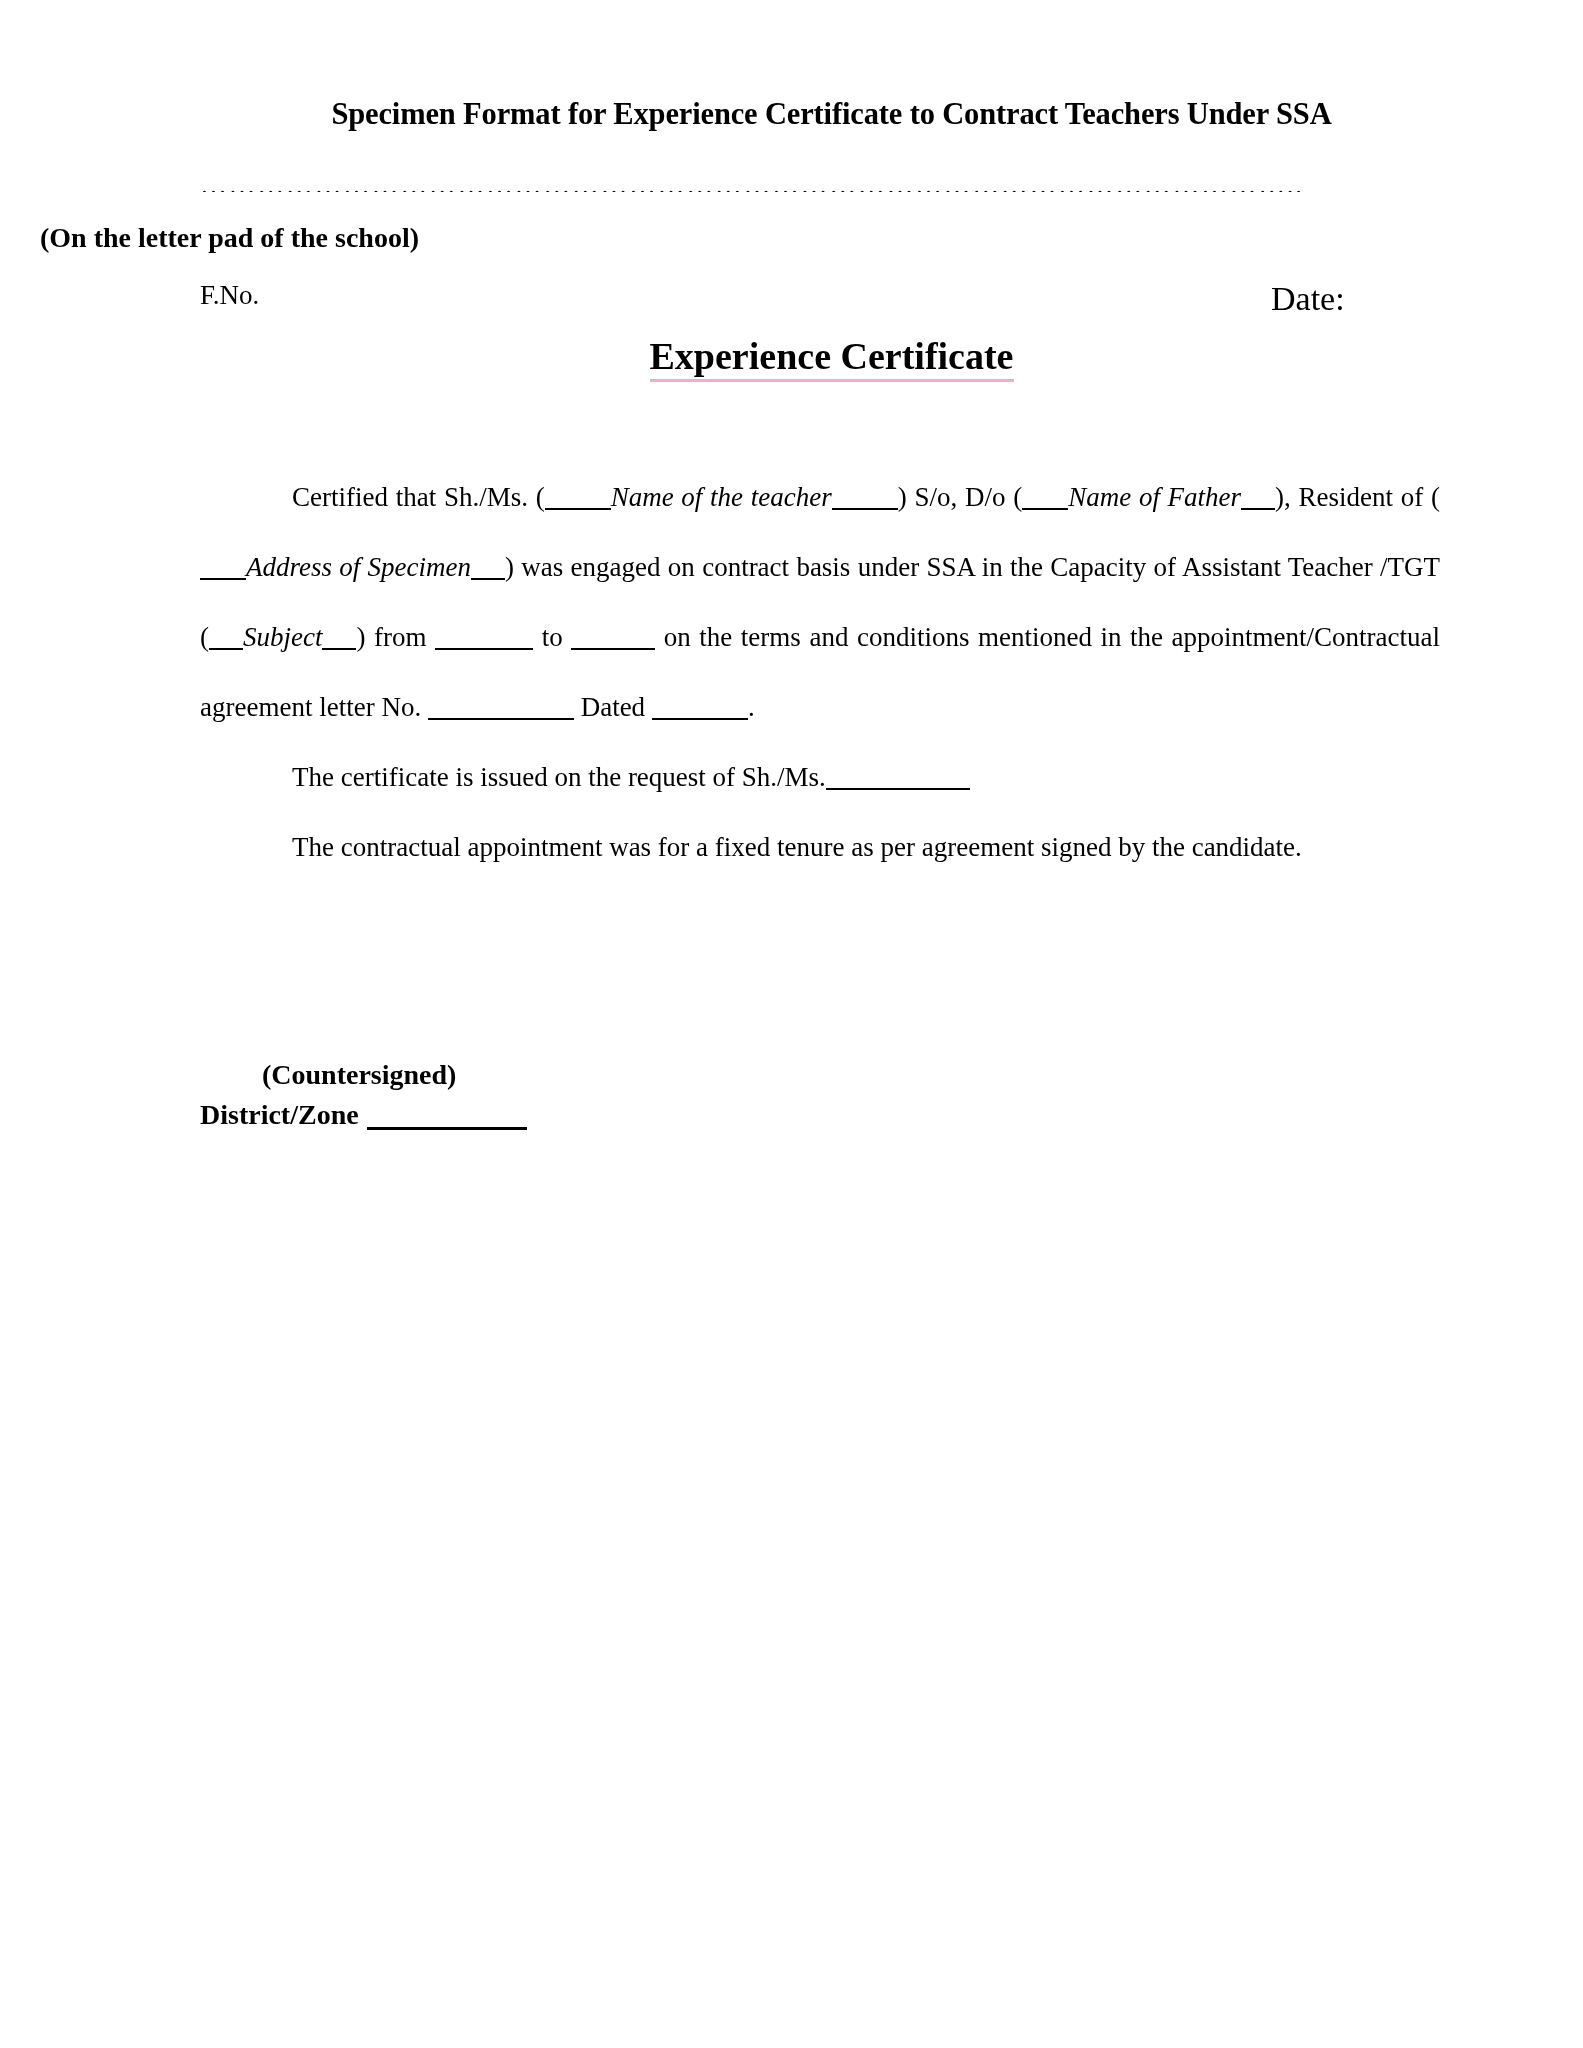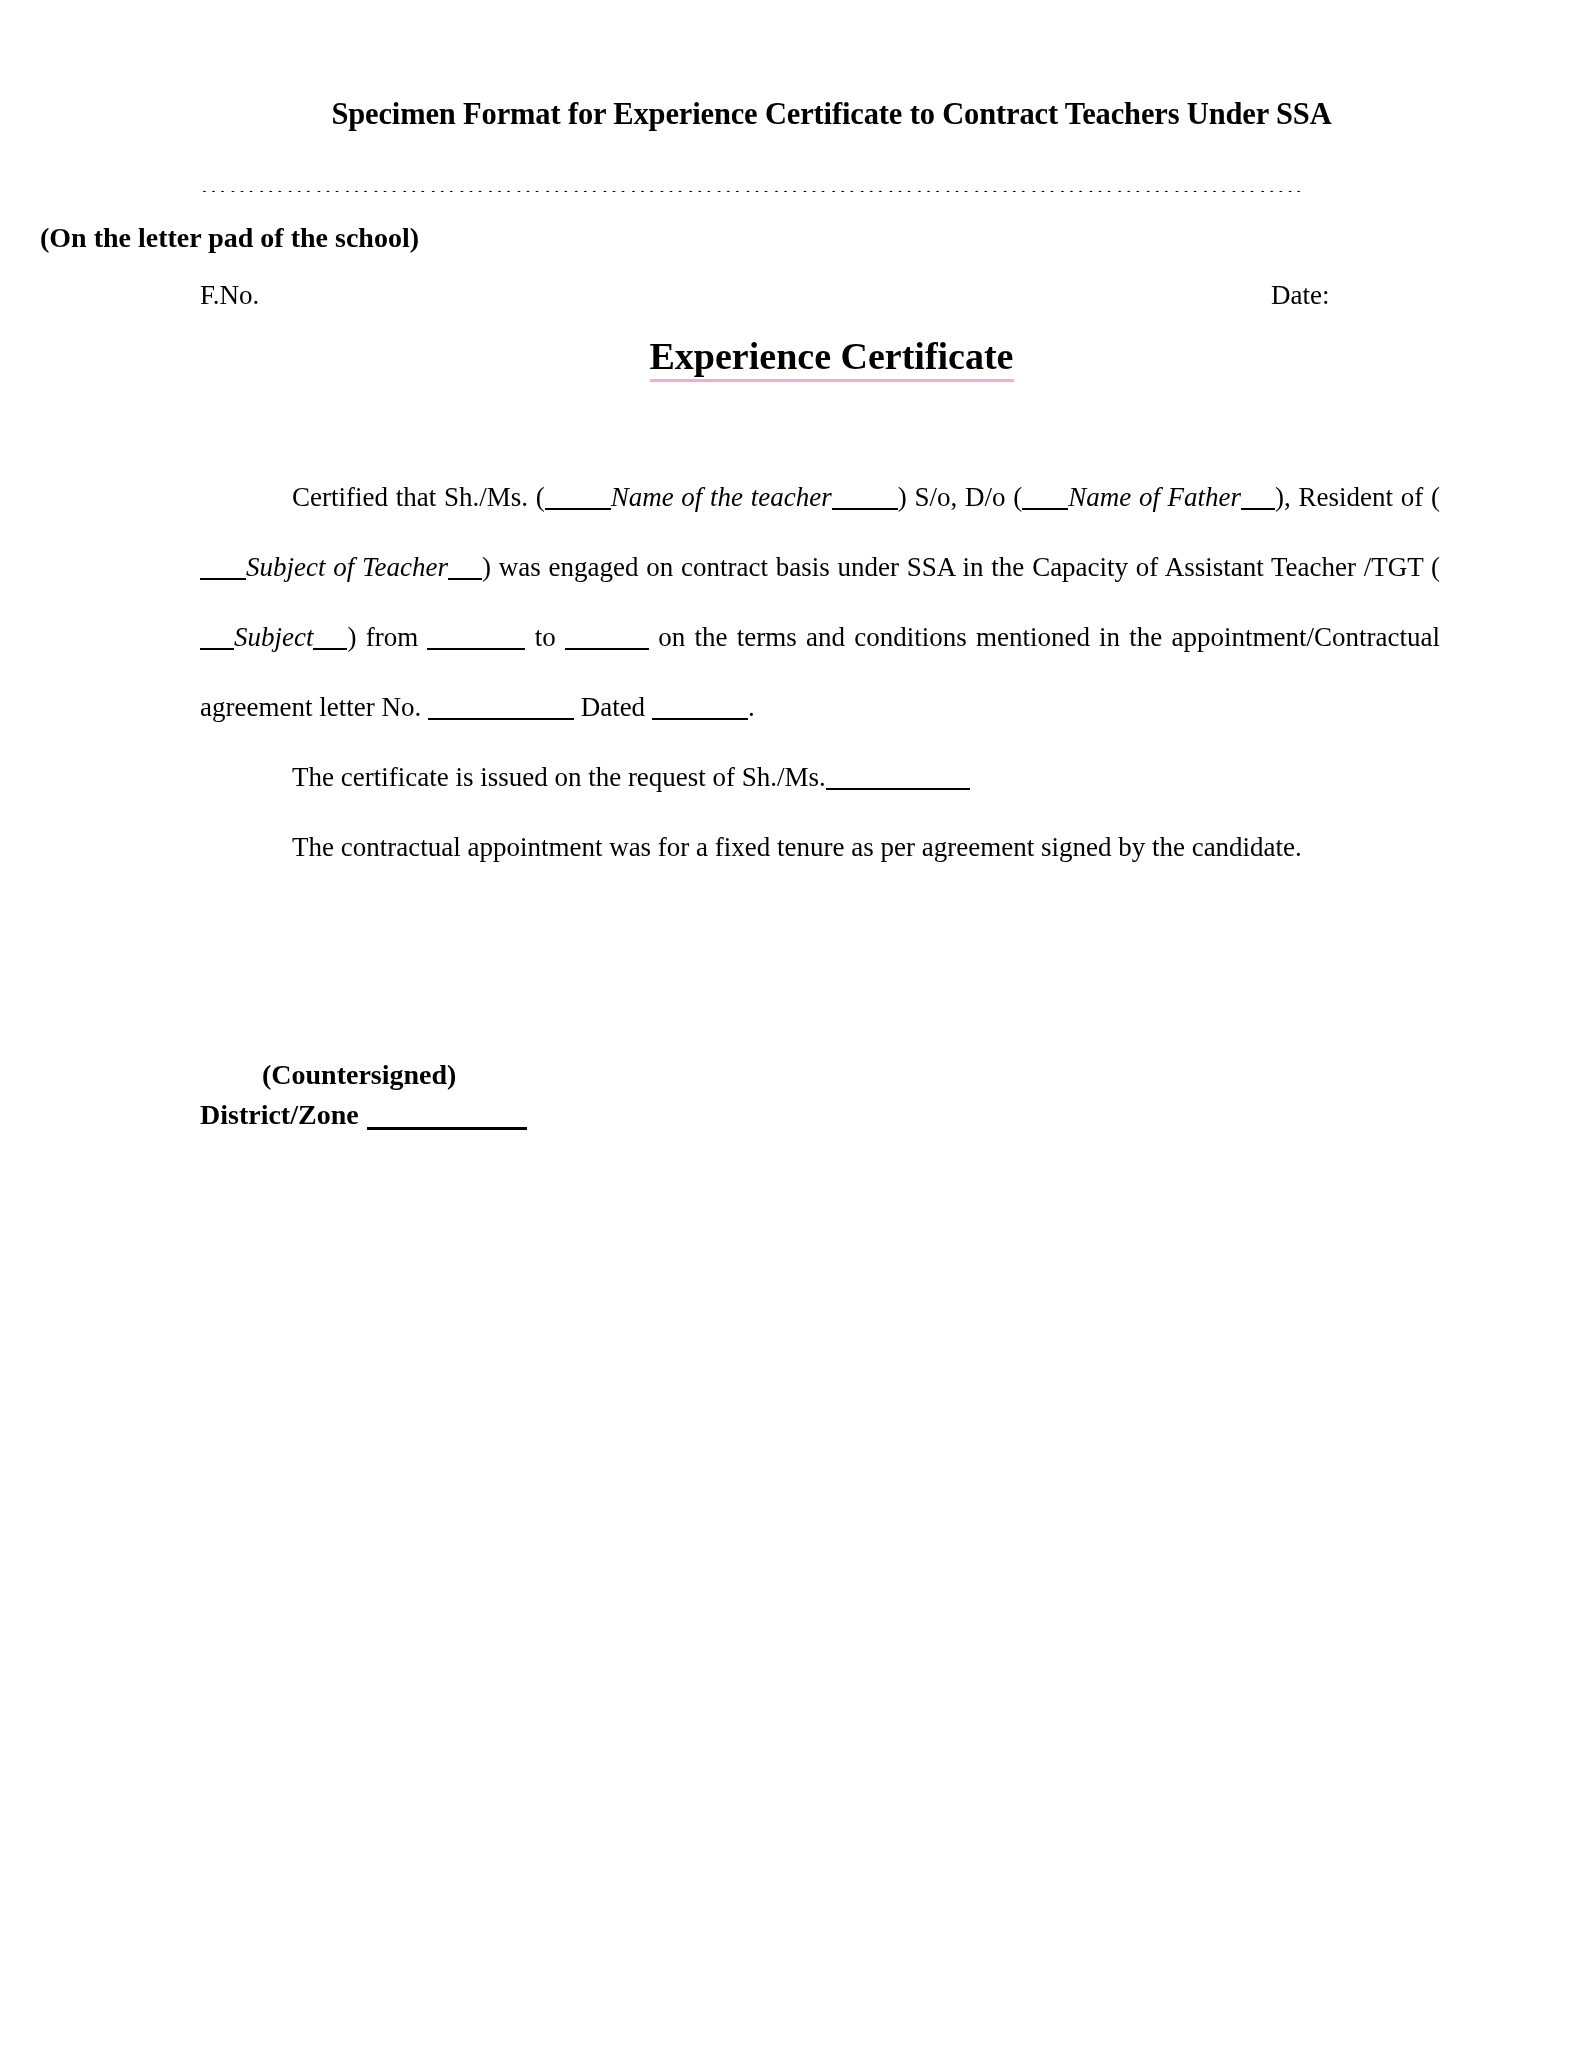--- a/index.html
+++ b/index.html
@@ -64,21 +64,21 @@
   .fno {
     position: absolute;
     top: 280px;
     left: 160px;
     font-size: 27px;
   }
   .date {
     position: absolute;
     top: 280px;
     left: 1231px;
-    font-size: 27px;
+    font-size: 34px;
   }
 
   .cert-heading {
     position: absolute;
     top: 334px;
     left: 0;
     width: 1583px;
     text-align: center;
     font-size: 38px;
     font-weight: bold;
@@ -181,21 +181,21 @@
 
   <div class="date">Date:</div>
 
   <div class="cert-heading">
     <span class="u">Experience Certificate</span>
   </div>
 
   <div class="body-block">
 
     <p class="para indent"><span>Certified that Sh./Ms. (</span><span class="blank b-u4"></span><span class="it">Name of the teacher</span><span class="blank b-u4"></span><span>) S/o, D/o (</span><span class="blank b-u3"></span><span class="it">Name of Father</span><span class="blank b-u2"></span><span>),</span>
-      <span>Resident of (</span><span class="blank b-u3"></span><span class="it">Subject of Teacher</span><span class="blank b-u2"></span><span>) was engaged on contract basis under SSA in the Capacity of Assistant Teacher /TGT (</span><span class="blank b-u2"></span><span class="it">Subject</span><span class="blank b-u2"></span><span>) from</span>
+      <span>Resident of (</span><span class="blank b-u3"></span><span class="it">Address of Specimen</span><span class="blank b-u2"></span><span>) was engaged on contract basis under SSA in the Capacity of Assistant Teacher /TGT (</span><span class="blank b-u2"></span><span class="it">Subject</span><span class="blank b-u2"></span><span>) from</span>
       <span class="blank b-from"></span>
       <span>to</span>
       <span class="blank b-to"></span>
       <span>on the terms and conditions mentioned in the appointment/Contractual agreement letter No.</span>
       <span class="blank b-letno"></span>
       <span>Dated</span>
       <span class="blank b-dated"></span><span>.</span></p>
 
     <p class="para indent last-nojustify"><span>The certificate is issued on the request of Sh./Ms.</span><span class="blank b-req"></span></p>
 

